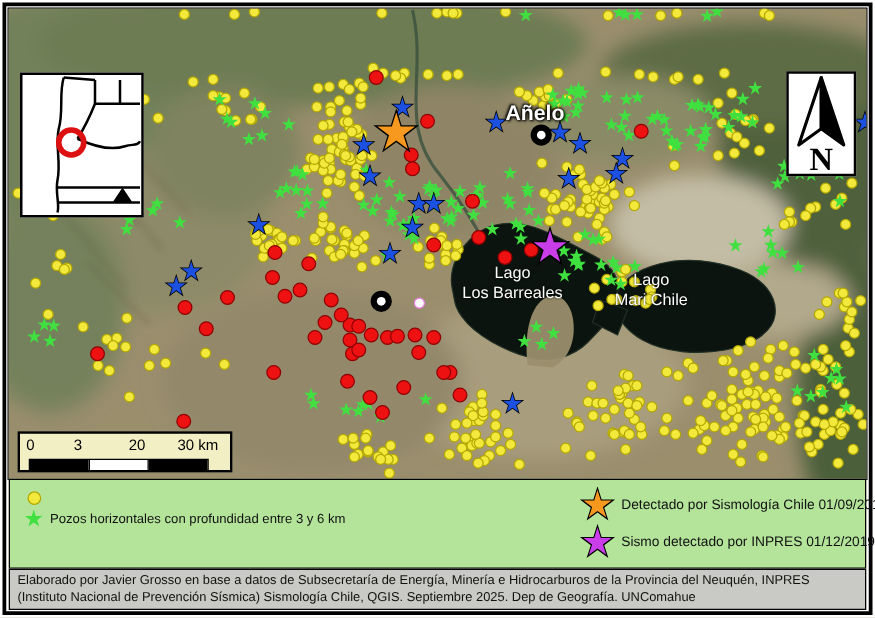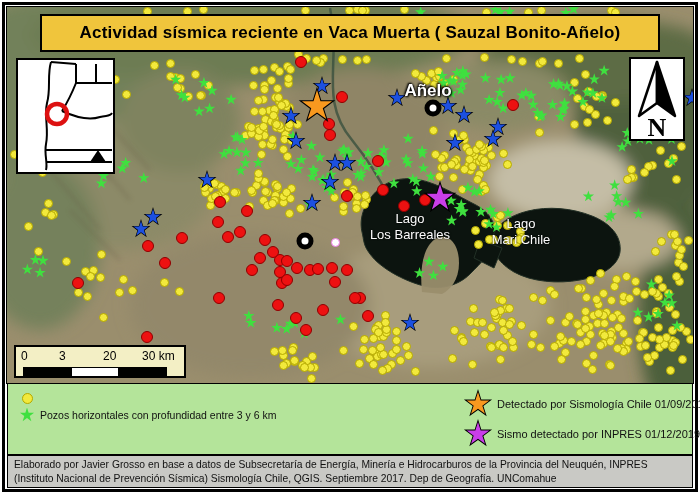--- a/index.html
+++ b/index.html
@@ -914,23 +914,20 @@
           </div>
           <div class="lake-label" style="left:521px;top:232px;">
             <div>Lago</div>
             <div>Mari Chile</div>
           </div>
 
           <div class="town-marker" style="left:433px;top:108px;"></div>
           <div class="town-label" style="left:428px;top:91px;font-size:17px;">Añelo</div>
           <div class="town-marker" style="left:305px;top:241px;"></div>
 
-          <div class="banner" style="background: rgb(240, 197, 60);">
-            <span>Actividad sísmica reciente en Vaca Muerta ( Sauzal Bonito-Añelo)</span>
-          </div>
 
           <div class="inset">
             <svg width="95" height="112" viewBox="0 0 95 112">
               <g stroke="#000" stroke-width="2" fill="none" stroke-linejoin="round">
                 <path d="M33,2 C29,15 33,29 29,43 C26,56 31,70 28,84 C26,95 30,103 28,110"></path>
                 <path d="M33,2 L58,4"></path>
                 <path d="M58,4 L58,23 L94,23"></path>
                 <path d="M78,4 L78,23"></path>
                 <path d="M58,23 C54,33 49,43 44,51"></path>
                 <path d="M44,51 C57,57 70,61 82,57 C88,55 92,57 94,53"></path>
@@ -987,18 +984,18 @@
         <div class="lrow" style="left:455px;top:42px;" id="rrow-1">
           <span class="licon" style="width:34px;flex:0 0 34px;height:26px;">
               <div class="m star" style="left: 0px; top: -2px; width: 30px; height: 30px; background: rgb(0, 0, 0);"></div>
               <div class="m star" style="left: 3px; top: 1px; width: 24px; height: 24px; background: rgb(201, 62, 232);"></div>
             </span>
           <span class="ltext" style="font-size:11px;">Sismo detectado por INPRES 01/12/2019</span>
         </div>
       </div>
 
       <div class="attribution" style="background: rgb(201, 201, 197);">
-        <span>Elaborado por Javier Grosso en base a datos de Subsecretaría de Energía, Minería e Hidrocarburos de la Provincia del Neuquén, INPRES (Instituto Nacional de Prevención Sísmica)  Sismología Chile, QGIS. Septiembre 2017. Dep de Geografía. UNComahue</span>
+        <span>Elaborado por Javier Grosso en base a datos de Subsecretaría de Energía, Minería e Hidrocarburos de la Provincia del Neuquén, INPRES (Instituto Nacional de Prevención Sísmica)  Sismología Chile, QGIS. Septiembre 2025. Dep de Geografía. UNComahue</span>
       </div>
 
     </div>
   </div>
 </div>
 
 </body></html>

